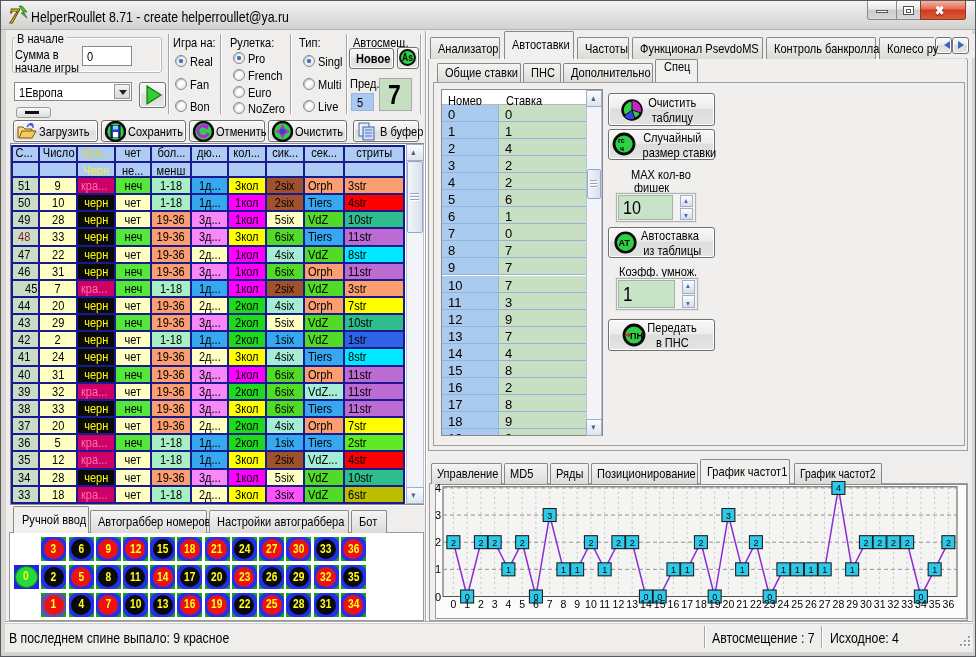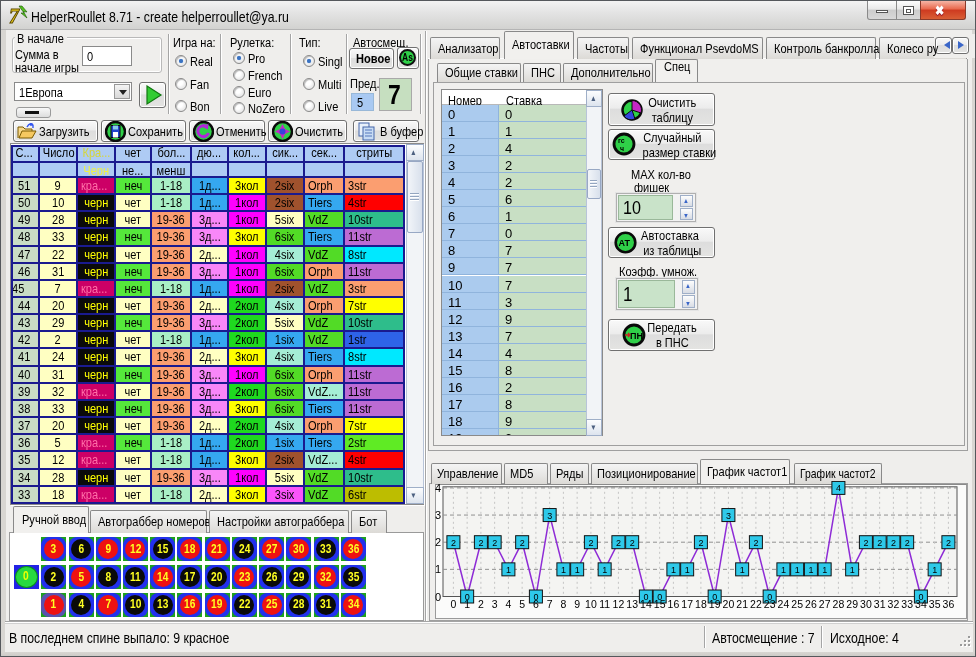--- a/index.html
+++ b/index.html
@@ -173,21 +173,21 @@
 <div class="cell" style="left:10px;top:211px;width:29px;height:17px;background:#C9DCC5;border-right:2px solid #1A1A8F;border-bottom:2px solid #1A1A8F;color:#000;text-align:center;"><span style="display:inline-block;transform:scaleX(0.85);transform-origin:center top;white-space:nowrap">49</span></div>
 <div class="cell" style="left:39px;top:211px;width:38px;height:17px;background:#FFFFC2;border-right:2px solid #1A1A8F;border-bottom:2px solid #1A1A8F;color:#000;text-align:center;"><span style="display:inline-block;transform:scaleX(0.85);transform-origin:center top;white-space:nowrap">28</span></div>
 <div class="cell" style="left:77px;top:211px;width:38px;height:17px;background:#0A0A0A;border-right:2px solid #1A1A8F;border-bottom:2px solid #1A1A8F;color:#FFFF00;text-align:center;"><span style="display:inline-block;transform:scaleX(0.85);transform-origin:center top;white-space:nowrap">черн</span></div>
 <div class="cell" style="left:115px;top:211px;width:36px;height:17px;background:#FFFFC2;border-right:2px solid #1A1A8F;border-bottom:2px solid #1A1A8F;color:#000;text-align:center;"><span style="display:inline-block;transform:scaleX(0.85);transform-origin:center top;white-space:nowrap">чет</span></div>
 <div class="cell" style="left:151px;top:211px;width:40px;height:17px;background:#FB9E70;border-right:2px solid #1A1A8F;border-bottom:2px solid #1A1A8F;color:#000;text-align:center;"><span style="display:inline-block;transform:scaleX(0.85);transform-origin:center top;white-space:nowrap">19-36</span></div>
 <div class="cell" style="left:191px;top:211px;width:37px;height:17px;background:#F887F8;border-right:2px solid #1A1A8F;border-bottom:2px solid #1A1A8F;color:#000;text-align:center;"><span style="display:inline-block;transform:scaleX(0.85);transform-origin:center top;white-space:nowrap">3д...</span></div>
 <div class="cell" style="left:228px;top:211px;width:38px;height:17px;background:#FF00FF;border-right:2px solid #1A1A8F;border-bottom:2px solid #1A1A8F;color:#000;text-align:center;"><span style="display:inline-block;transform:scaleX(0.85);transform-origin:center top;white-space:nowrap">1кол</span></div>
 <div class="cell" style="left:266px;top:211px;width:38px;height:17px;background:#FFFFC2;border-right:2px solid #1A1A8F;border-bottom:2px solid #1A1A8F;color:#000;text-align:center;"><span style="display:inline-block;transform:scaleX(0.85);transform-origin:center top;white-space:nowrap">5six</span></div>
 <div class="cell" style="left:304px;top:211px;width:40px;height:17px;background:#52DB26;border-right:2px solid #1A1A8F;border-bottom:2px solid #1A1A8F;color:#000;text-align:left;padding-left:3px;"><span style="display:inline-block;transform:scaleX(0.85);transform-origin:left top;white-space:nowrap">VdZ</span></div>
 <div class="cell" style="left:344px;top:211px;width:60px;height:17px;background:#2EBD8B;border-right:2px solid #1A1A8F;border-bottom:2px solid #1A1A8F;color:#000;text-align:left;padding-left:3px;"><span style="display:inline-block;transform:scaleX(0.85);transform-origin:left top;white-space:nowrap">10str</span></div>
-<div class="cell" style="left:10px;top:228px;width:29px;height:18px;background:#C9DCC5;border-right:2px solid #1A1A8F;border-bottom:2px solid #1A1A8F;color:#000000;text-align:center;"><span style="display:inline-block;transform:scaleX(0.85);transform-origin:center top;white-space:nowrap">48</span></div>
+<div class="cell" style="left:10px;top:228px;width:29px;height:18px;background:#C9DCC5;border-right:2px solid #1A1A8F;border-bottom:2px solid #1A1A8F;color:#7f1d1d;text-align:center;"><span style="display:inline-block;transform:scaleX(0.85);transform-origin:center top;white-space:nowrap">48</span></div>
 <div class="cell" style="left:39px;top:228px;width:38px;height:18px;background:#FFFFC2;border-right:2px solid #1A1A8F;border-bottom:2px solid #1A1A8F;color:#000;text-align:center;"><span style="display:inline-block;transform:scaleX(0.85);transform-origin:center top;white-space:nowrap">33</span></div>
 <div class="cell" style="left:77px;top:228px;width:38px;height:18px;background:#0A0A0A;border-right:2px solid #1A1A8F;border-bottom:2px solid #1A1A8F;color:#FFFF00;text-align:center;"><span style="display:inline-block;transform:scaleX(0.85);transform-origin:center top;white-space:nowrap">черн</span></div>
 <div class="cell" style="left:115px;top:228px;width:36px;height:18px;background:#55E83B;border-right:2px solid #1A1A8F;border-bottom:2px solid #1A1A8F;color:#000;text-align:center;"><span style="display:inline-block;transform:scaleX(0.85);transform-origin:center top;white-space:nowrap">неч</span></div>
 <div class="cell" style="left:151px;top:228px;width:40px;height:18px;background:#FB9E70;border-right:2px solid #1A1A8F;border-bottom:2px solid #1A1A8F;color:#000;text-align:center;"><span style="display:inline-block;transform:scaleX(0.85);transform-origin:center top;white-space:nowrap">19-36</span></div>
 <div class="cell" style="left:191px;top:228px;width:37px;height:18px;background:#F887F8;border-right:2px solid #1A1A8F;border-bottom:2px solid #1A1A8F;color:#000;text-align:center;"><span style="display:inline-block;transform:scaleX(0.85);transform-origin:center top;white-space:nowrap">3д...</span></div>
 <div class="cell" style="left:228px;top:228px;width:38px;height:18px;background:#FFFF00;border-right:2px solid #1A1A8F;border-bottom:2px solid #1A1A8F;color:#000;text-align:center;"><span style="display:inline-block;transform:scaleX(0.85);transform-origin:center top;white-space:nowrap">3кол</span></div>
 <div class="cell" style="left:266px;top:228px;width:38px;height:18px;background:#52DB26;border-right:2px solid #1A1A8F;border-bottom:2px solid #1A1A8F;color:#000;text-align:center;"><span style="display:inline-block;transform:scaleX(0.85);transform-origin:center top;white-space:nowrap">6six</span></div>
 <div class="cell" style="left:304px;top:228px;width:40px;height:18px;background:#35A8F0;border-right:2px solid #1A1A8F;border-bottom:2px solid #1A1A8F;color:#000;text-align:left;padding-left:3px;"><span style="display:inline-block;transform:scaleX(0.85);transform-origin:left top;white-space:nowrap">Tiers</span></div>
 <div class="cell" style="left:344px;top:228px;width:60px;height:18px;background:#BC6BD3;border-right:2px solid #1A1A8F;border-bottom:2px solid #1A1A8F;color:#000;text-align:left;padding-left:3px;"><span style="display:inline-block;transform:scaleX(0.85);transform-origin:left top;white-space:nowrap">11str</span></div>
 <div class="cell" style="left:10px;top:246px;width:29px;height:17px;background:#C9DCC5;border-right:2px solid #1A1A8F;border-bottom:2px solid #1A1A8F;color:#000;text-align:center;"><span style="display:inline-block;transform:scaleX(0.85);transform-origin:center top;white-space:nowrap">47</span></div>
@@ -203,21 +203,21 @@
 <div class="cell" style="left:10px;top:263px;width:29px;height:17px;background:#C9DCC5;border-right:2px solid #1A1A8F;border-bottom:2px solid #1A1A8F;color:#000;text-align:center;"><span style="display:inline-block;transform:scaleX(0.85);transform-origin:center top;white-space:nowrap">46</span></div>
 <div class="cell" style="left:39px;top:263px;width:38px;height:17px;background:#FFFFC2;border-right:2px solid #1A1A8F;border-bottom:2px solid #1A1A8F;color:#000;text-align:center;"><span style="display:inline-block;transform:scaleX(0.85);transform-origin:center top;white-space:nowrap">31</span></div>
 <div class="cell" style="left:77px;top:263px;width:38px;height:17px;background:#0A0A0A;border-right:2px solid #1A1A8F;border-bottom:2px solid #1A1A8F;color:#FFFF00;text-align:center;"><span style="display:inline-block;transform:scaleX(0.85);transform-origin:center top;white-space:nowrap">черн</span></div>
 <div class="cell" style="left:115px;top:263px;width:36px;height:17px;background:#55E83B;border-right:2px solid #1A1A8F;border-bottom:2px solid #1A1A8F;color:#000;text-align:center;"><span style="display:inline-block;transform:scaleX(0.85);transform-origin:center top;white-space:nowrap">неч</span></div>
 <div class="cell" style="left:151px;top:263px;width:40px;height:17px;background:#FB9E70;border-right:2px solid #1A1A8F;border-bottom:2px solid #1A1A8F;color:#000;text-align:center;"><span style="display:inline-block;transform:scaleX(0.85);transform-origin:center top;white-space:nowrap">19-36</span></div>
 <div class="cell" style="left:191px;top:263px;width:37px;height:17px;background:#F887F8;border-right:2px solid #1A1A8F;border-bottom:2px solid #1A1A8F;color:#000;text-align:center;"><span style="display:inline-block;transform:scaleX(0.85);transform-origin:center top;white-space:nowrap">3д...</span></div>
 <div class="cell" style="left:228px;top:263px;width:38px;height:17px;background:#FF00FF;border-right:2px solid #1A1A8F;border-bottom:2px solid #1A1A8F;color:#000;text-align:center;"><span style="display:inline-block;transform:scaleX(0.85);transform-origin:center top;white-space:nowrap">1кол</span></div>
 <div class="cell" style="left:266px;top:263px;width:38px;height:17px;background:#52DB26;border-right:2px solid #1A1A8F;border-bottom:2px solid #1A1A8F;color:#000;text-align:center;"><span style="display:inline-block;transform:scaleX(0.85);transform-origin:center top;white-space:nowrap">6six</span></div>
 <div class="cell" style="left:304px;top:263px;width:40px;height:17px;background:#FB9E70;border-right:2px solid #1A1A8F;border-bottom:2px solid #1A1A8F;color:#000;text-align:left;padding-left:3px;"><span style="display:inline-block;transform:scaleX(0.85);transform-origin:left top;white-space:nowrap">Orph</span></div>
 <div class="cell" style="left:344px;top:263px;width:60px;height:17px;background:#BC6BD3;border-right:2px solid #1A1A8F;border-bottom:2px solid #1A1A8F;color:#000;text-align:left;padding-left:3px;"><span style="display:inline-block;transform:scaleX(0.85);transform-origin:left top;white-space:nowrap">11str</span></div>
-<div class="cell" style="left:10px;top:280px;width:29px;height:17px;background:#C9DCC5;border-right:2px solid #1A1A8F;border-bottom:2px solid #1A1A8F;color:#000;text-align:left;"><span style="display:inline-block;transform:scaleX(0.85);transform-origin:center top;white-space:nowrap">45</span></div>
+<div class="cell" style="left:10px;top:280px;width:29px;height:17px;background:#C9DCC5;border-right:2px solid #1A1A8F;border-bottom:2px solid #1A1A8F;color:#000;text-align:right;"><span style="display:inline-block;transform:scaleX(0.85);transform-origin:center top;white-space:nowrap">45</span></div>
 <div class="cell" style="left:39px;top:280px;width:38px;height:17px;background:#FFFFC2;border-right:2px solid #1A1A8F;border-bottom:2px solid #1A1A8F;color:#000;text-align:center;"><span style="display:inline-block;transform:scaleX(0.85);transform-origin:center top;white-space:nowrap">7</span></div>
 <div class="cell" style="left:77px;top:280px;width:38px;height:17px;background:#CC0066;border-right:2px solid #1A1A8F;border-bottom:2px solid #1A1A8F;color:#FF6FA8;text-align:left;padding-left:3px;"><span style="display:inline-block;transform:scaleX(0.85);transform-origin:left top;white-space:nowrap">кра...</span></div>
 <div class="cell" style="left:115px;top:280px;width:36px;height:17px;background:#55E83B;border-right:2px solid #1A1A8F;border-bottom:2px solid #1A1A8F;color:#000;text-align:center;"><span style="display:inline-block;transform:scaleX(0.85);transform-origin:center top;white-space:nowrap">неч</span></div>
 <div class="cell" style="left:151px;top:280px;width:40px;height:17px;background:#A9EFC5;border-right:2px solid #1A1A8F;border-bottom:2px solid #1A1A8F;color:#000;text-align:center;"><span style="display:inline-block;transform:scaleX(0.85);transform-origin:center top;white-space:nowrap">1-18</span></div>
 <div class="cell" style="left:191px;top:280px;width:37px;height:17px;background:#35A8F0;border-right:2px solid #1A1A8F;border-bottom:2px solid #1A1A8F;color:#000;text-align:center;"><span style="display:inline-block;transform:scaleX(0.85);transform-origin:center top;white-space:nowrap">1д...</span></div>
 <div class="cell" style="left:228px;top:280px;width:38px;height:17px;background:#FF00FF;border-right:2px solid #1A1A8F;border-bottom:2px solid #1A1A8F;color:#000;text-align:center;"><span style="display:inline-block;transform:scaleX(0.85);transform-origin:center top;white-space:nowrap">1кол</span></div>
 <div class="cell" style="left:266px;top:280px;width:38px;height:17px;background:#A0522D;border-right:2px solid #1A1A8F;border-bottom:2px solid #1A1A8F;color:#000;text-align:center;"><span style="display:inline-block;transform:scaleX(0.85);transform-origin:center top;white-space:nowrap">2six</span></div>
 <div class="cell" style="left:304px;top:280px;width:40px;height:17px;background:#52DB26;border-right:2px solid #1A1A8F;border-bottom:2px solid #1A1A8F;color:#000;text-align:left;padding-left:3px;"><span style="display:inline-block;transform:scaleX(0.85);transform-origin:left top;white-space:nowrap">VdZ</span></div>
 <div class="cell" style="left:344px;top:280px;width:60px;height:17px;background:#FB9E70;border-right:2px solid #1A1A8F;border-bottom:2px solid #1A1A8F;color:#000;text-align:left;padding-left:3px;"><span style="display:inline-block;transform:scaleX(0.85);transform-origin:left top;white-space:nowrap">3str</span></div>
 <div class="cell" style="left:10px;top:297px;width:29px;height:17px;background:#C9DCC5;border-right:2px solid #1A1A8F;border-bottom:2px solid #1A1A8F;color:#000;text-align:center;"><span style="display:inline-block;transform:scaleX(0.85);transform-origin:center top;white-space:nowrap">44</span></div>

